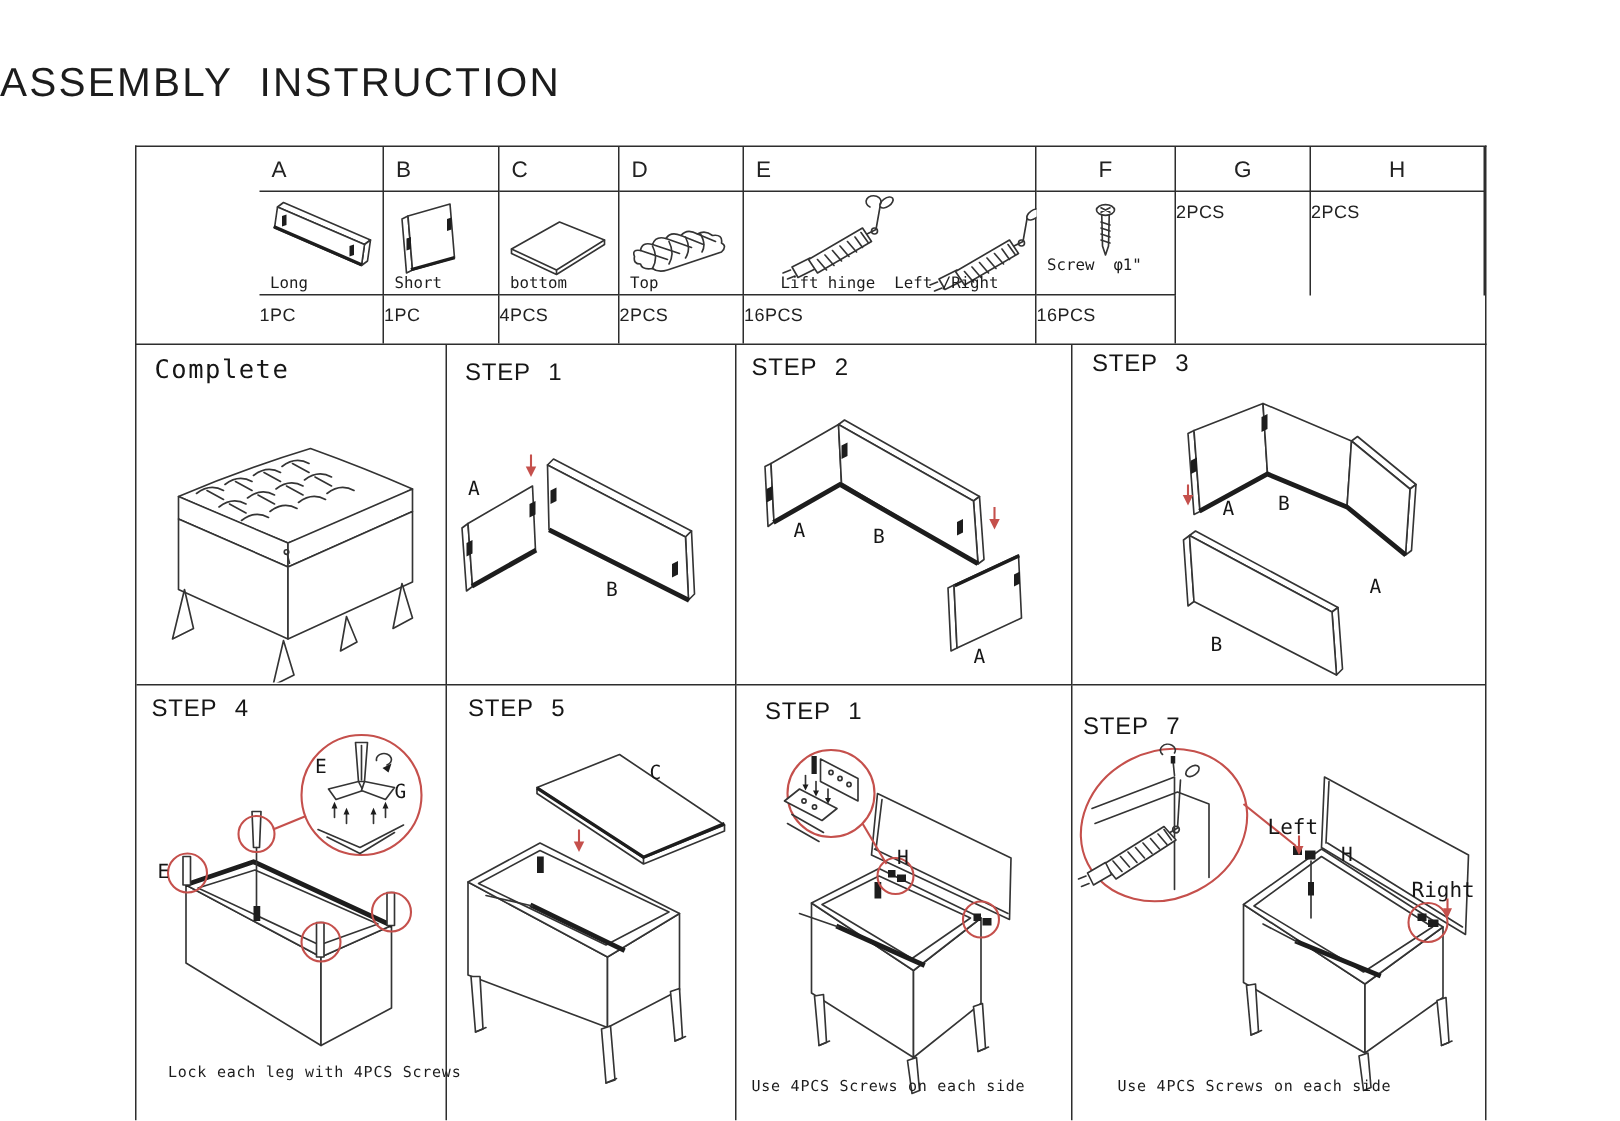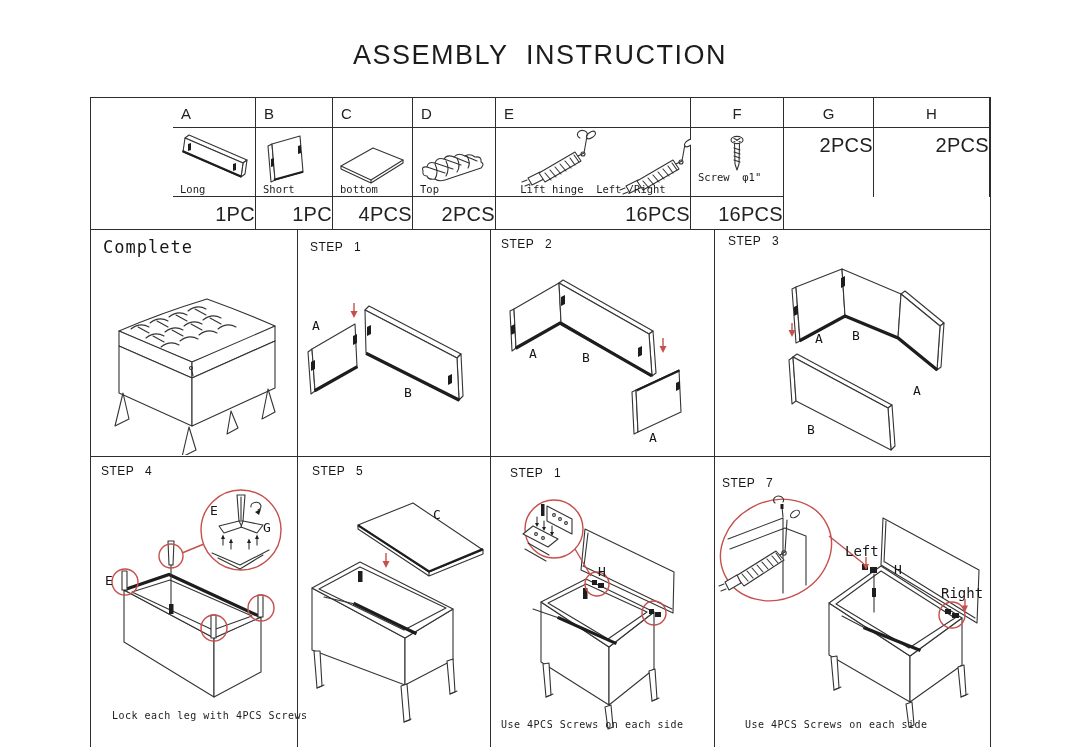--- a/index.html
+++ b/index.html
@@ -1,42 +1,42 @@
 <!DOCTYPE html>
 <html><head>
 <meta charset="utf-8">
 <style>
   html,body{margin:0;padding:0;background:#fff;}
   .page{position:relative;width:1080px;height:747px;background:#fff;overflow:hidden;
         font-family:"Liberation Sans",sans-serif;color:#222;}
-  .title{position:absolute;top:40px;left:0;width:1080px;text-align:center;
+  .title{position:absolute;top:40px;left:0;width:1080px;
          font-size:27px;letter-spacing:1.5px;white-space:pre;color:#1c1c1c;}
   
   .parts{position:absolute;left:90px;top:97px;width:901px;height:133px;box-sizing:border-box;
          border:1.6px solid #2d2d2d;border-bottom:none;display:grid;
          grid-template-columns:82px 83px 77px 80px 83px 195px 93px 90px 1fr;
          grid-template-rows:30px 69px 32px;}
   .cell{box-sizing:border-box;position:relative;}
   .br{border-right:1.2px solid #2d2d2d;}
   .bb{border-bottom:1.2px solid #2d2d2d;}
   .letter{font-size:15px;padding:7px 0 0 8px;}
   .letter.ctr{text-align:center;padding-left:0;}
   .pname{position:absolute;left:7px;bottom:1px;font:10.5px "DejaVu Sans Mono",monospace;
          white-space:pre;color:#1c1c1c;}
   .pname.hi{bottom:13px;}
   .pname.ctrn{left:0;width:100%;text-align:center;}
-  .qty{font-size:20px;text-align:right;padding-top:6px;letter-spacing:0.3px;}
+  .qty{font-size:12px;text-align:left;padding-top:6px;letter-spacing:0.3px;}
   .icon-cell svg{position:absolute;left:0;top:0;}
   .span3{grid-row:1/4;}
   
   .steps{position:absolute;left:90px;top:229px;width:901px;height:651px;box-sizing:border-box;
          border:1.6px solid #2d2d2d;display:grid;
          grid-template-columns:207px 193px 224px 1fr;grid-template-rows:227px 1fr;}
   .scell{box-sizing:border-box;position:relative;}
-  .slabel{position:absolute;font-size:12px;letter-spacing:0.5px;word-spacing:7px;color:#161616;}
+  .slabel{position:absolute;font-size:16px;letter-spacing:0.5px;word-spacing:7px;color:#161616;}
   .slabel.mono{font-family:"DejaVu Sans Mono",monospace;font-size:17px;letter-spacing:1px;}
   .scaption{position:absolute;font:10px "DejaVu Sans Mono",monospace;letter-spacing:0.5px;
             white-space:pre;color:#1c1c1c;margin-top:10px;}
   .diag{position:absolute;left:0;top:0;}
   
   svg .s{stroke:#343434;stroke-width:1.1;fill:none;stroke-linecap:round;stroke-linejoin:round;}
   svg .sw{stroke:#343434;stroke-width:1.1;fill:#fff;stroke-linejoin:round;}
   svg .tk{stroke:#1d1d1d;stroke-width:3.2;fill:none;stroke-linecap:square;}
   svg .tk2{stroke:#1d1d1d;stroke-width:2.2;fill:none;stroke-linecap:square;}
   svg .bk{fill:#1d1d1d;stroke:none;}

